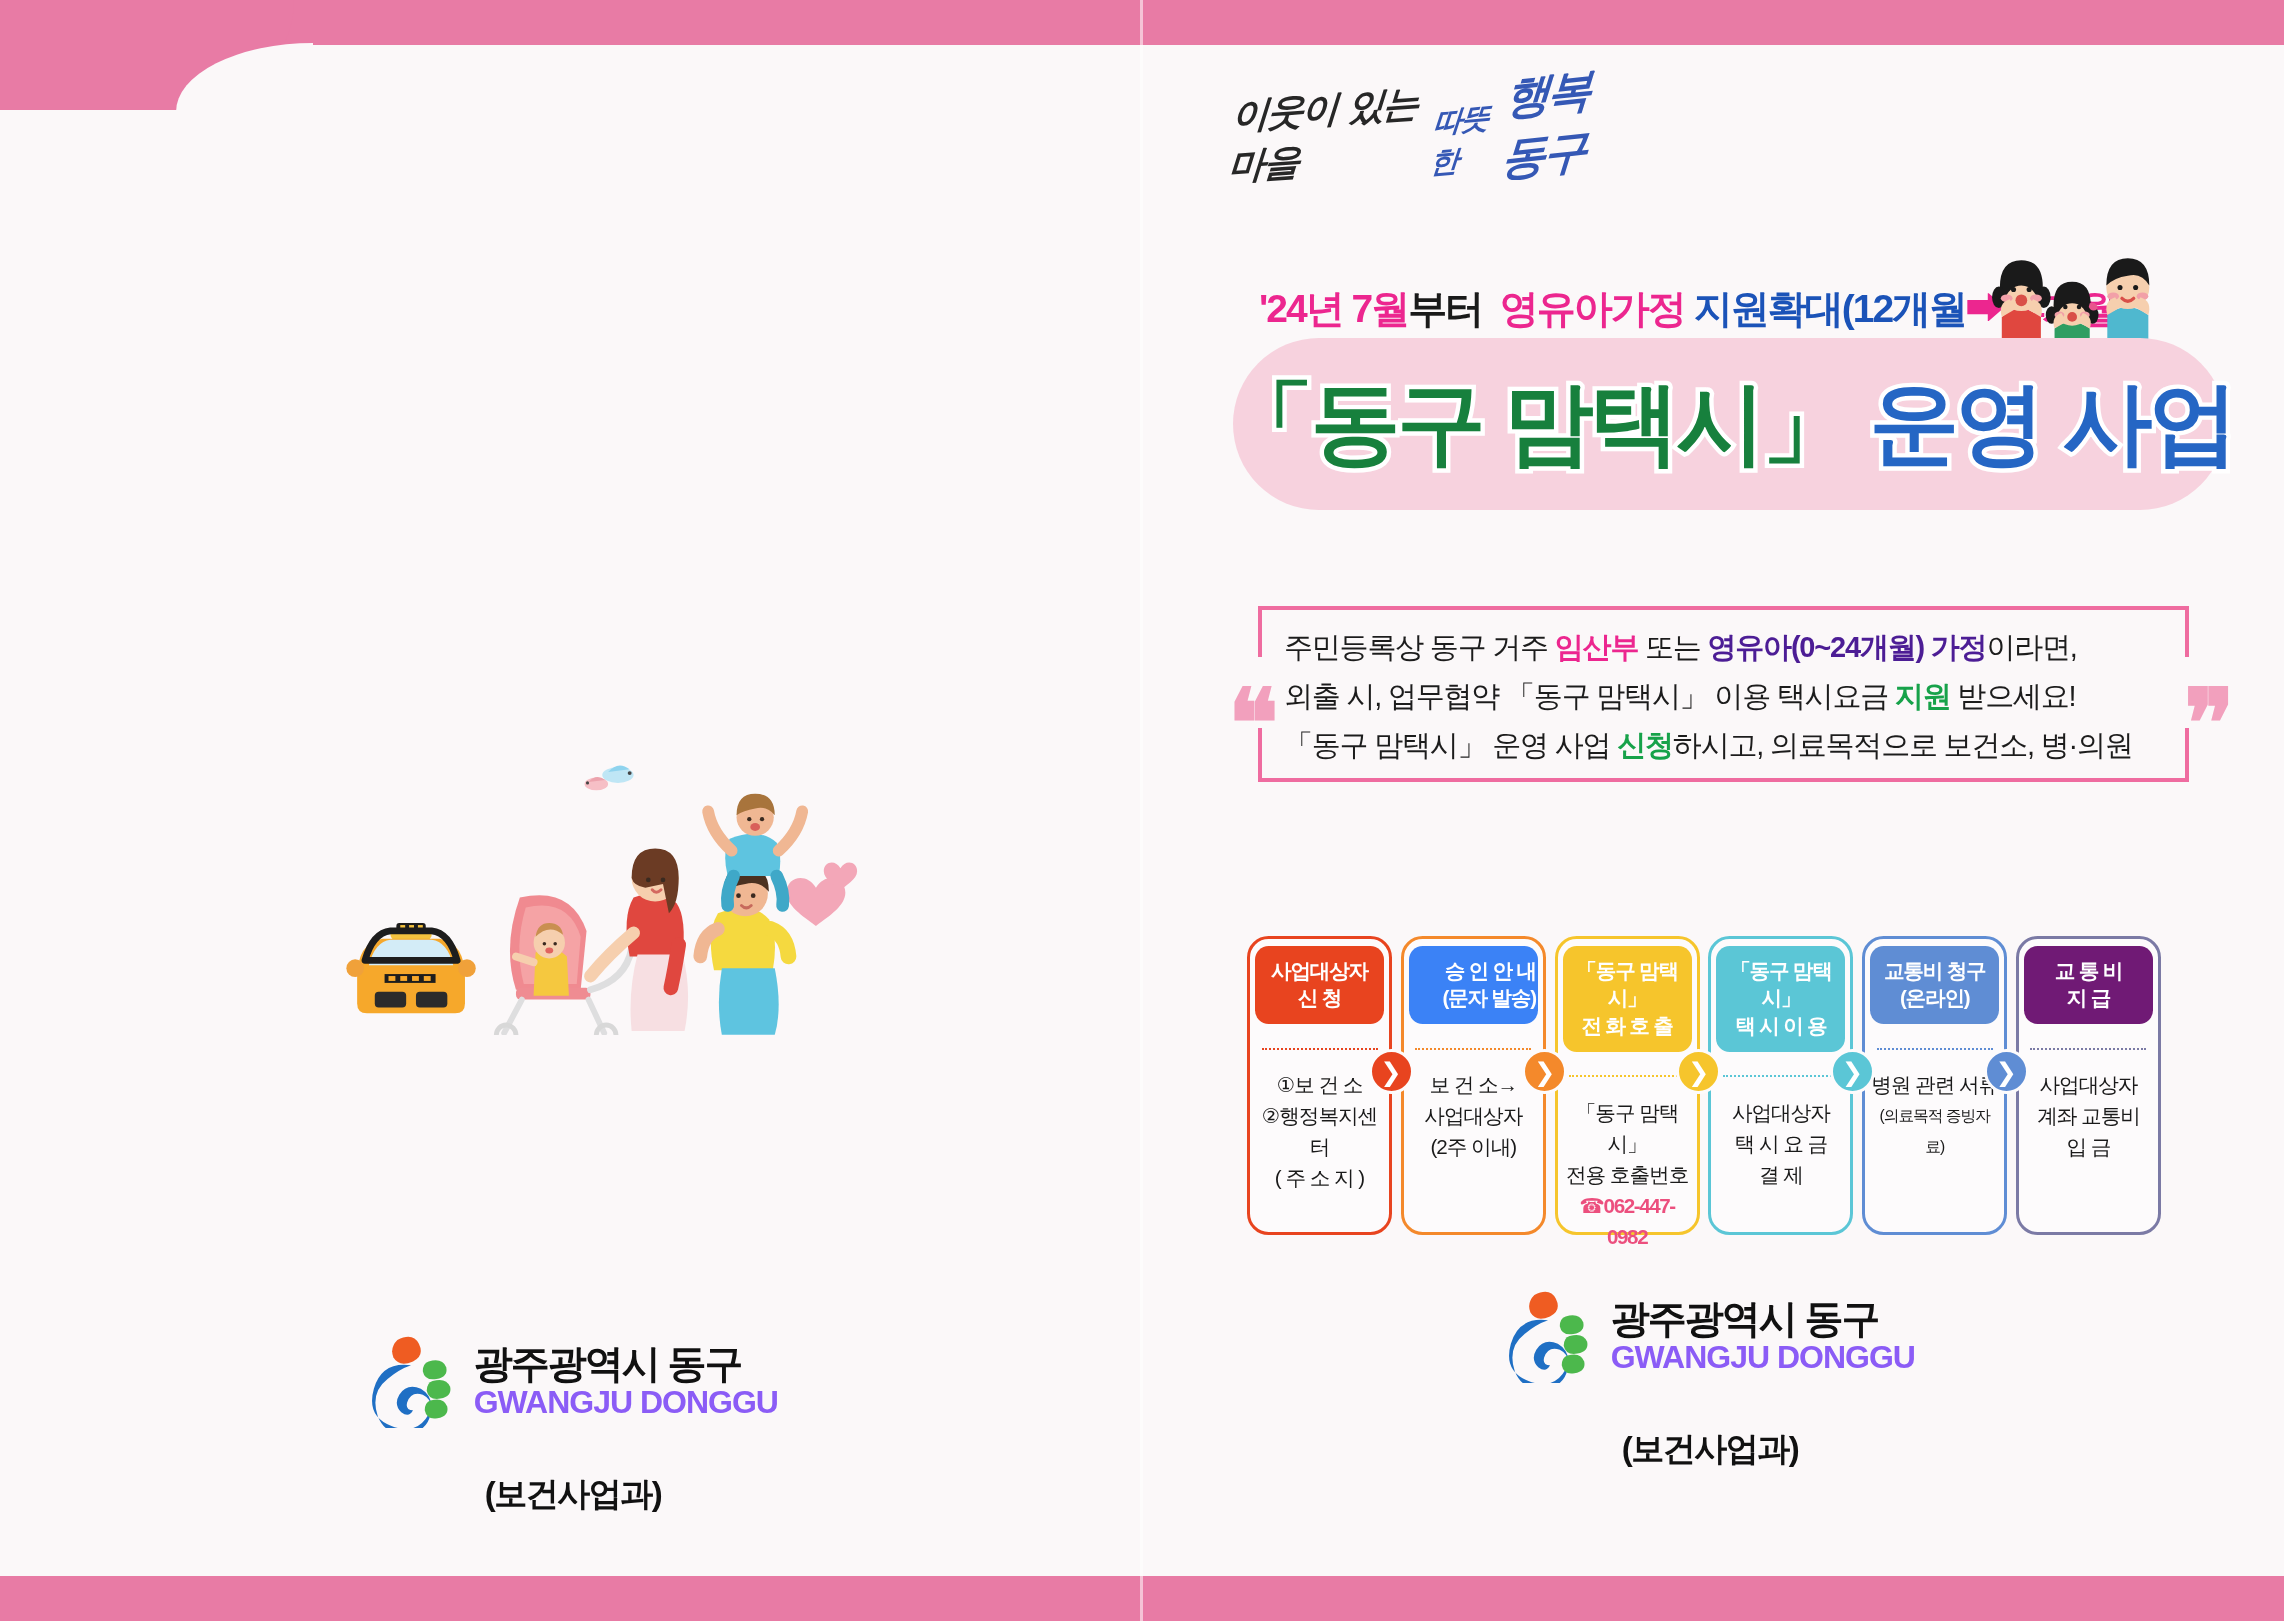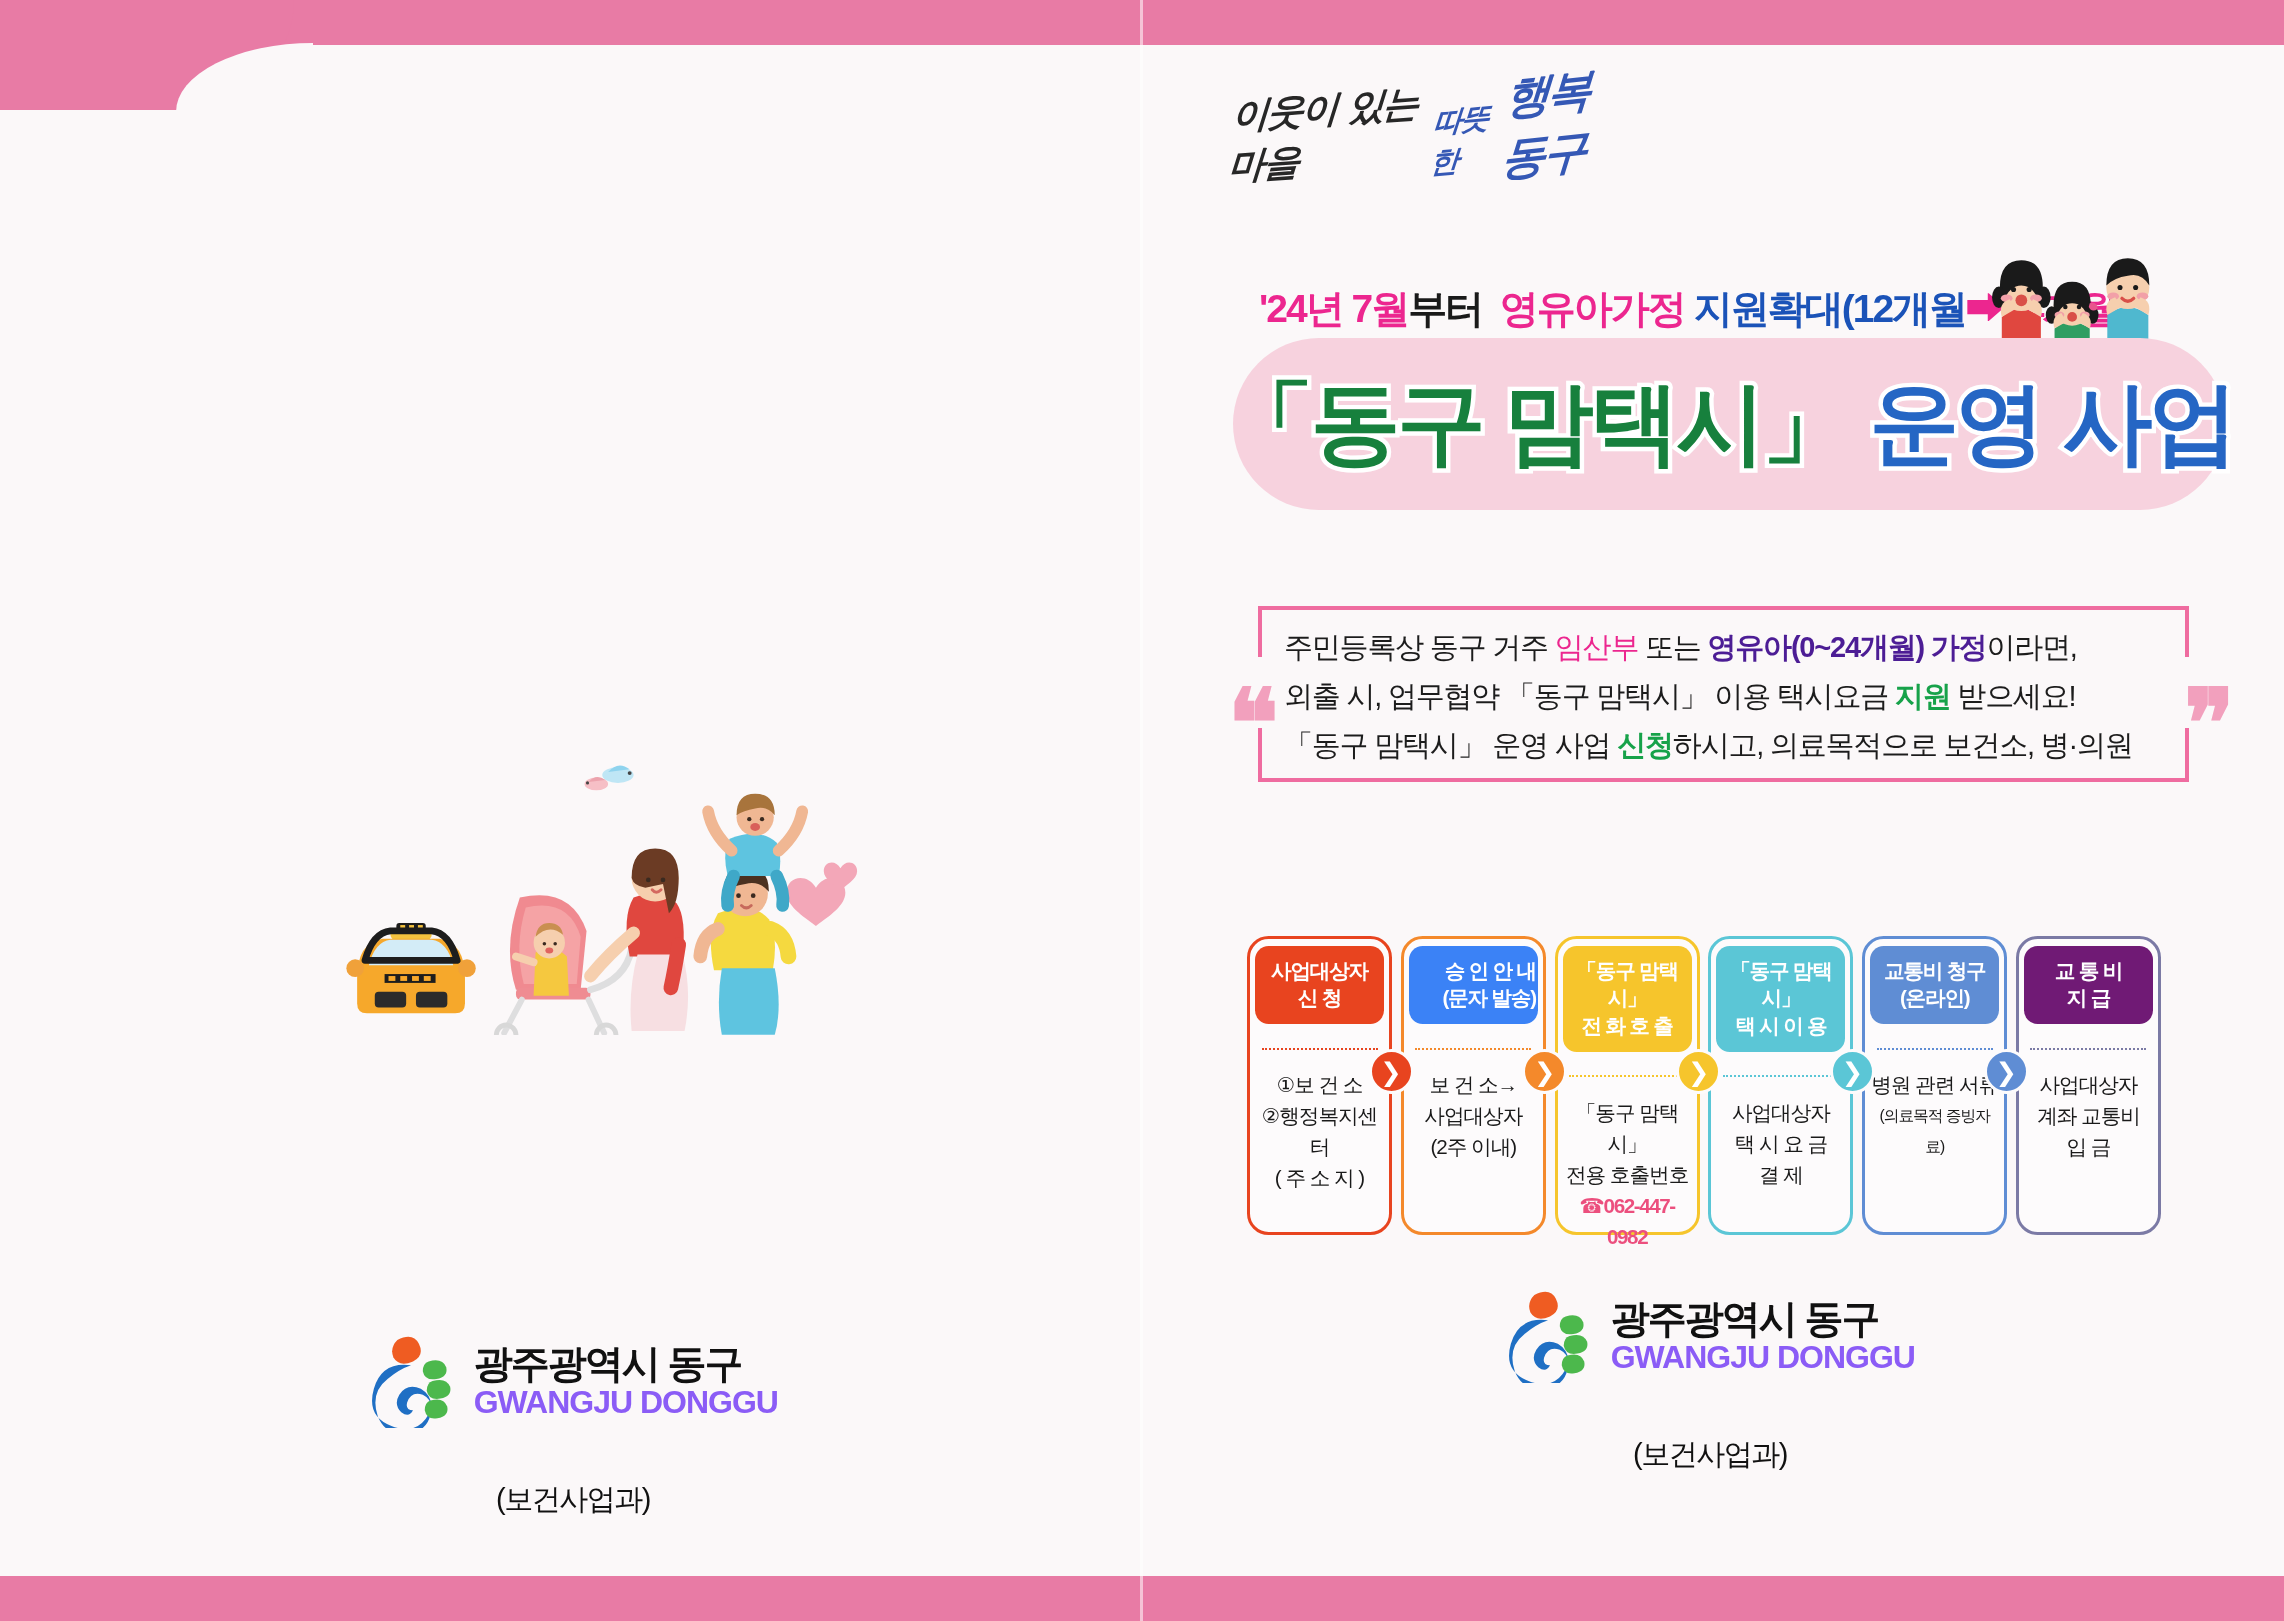--- a/index.html
+++ b/index.html
@@ -88,21 +88,21 @@
     content: ""; position: absolute; background: #fbf8f9;
     left: -7.8px; width: 15.7px; height: 71px;
   }
   .desc-box::before { top: 47px; }
   .desc-box::after  { top: 47px; left: auto; right: -7.8px; }
   .desc-lines {
     position: absolute; left: 1284px; top: 623px; width: 892px;
     font-size: 29px; line-height: 49px; color: #1c1c1c; letter-spacing: -1.2px;
     font-family: "Liberation Sans", sans-serif;
   }
-  .desc-lines .pk { color: #ec268f; font-weight: 400; text-align: right; }
+  .desc-lines .pk { color: #ec268f; font-weight: 700; text-align: right; }
   .desc-lines .bl { color: #4c1d95; font-weight: 700; }
   .desc-lines .gr { color: #17a24a; font-weight: 700; }
   .quote {
     position: absolute; color: #f2a0bd; font-size: 94px; font-weight: 700;
     font-family: "DejaVu Serif", serif; line-height: 1;
   }
   .quote.open  { left: 1228px; top: 676px; }
   .quote.close { left: 2184px; top: 676px; }
   .footnote {
     position: absolute; left: 1258px; top: 784px; width: 931px; text-align: center;
@@ -139,21 +139,21 @@
     font-size: 25.5px; font-weight: 700; z-index: 5;
     border: 3.9px solid #fdfbfc;
   }
 
   
   .logo-block { position: absolute; display: flex; flex-direction: column; align-items: center; gap: 44px; }
   .logo-row { display: flex; align-items: center; gap: 15.7px; }
   .logo-txt { display: flex; flex-direction: column; }
   .logo-ko { font-size: 39px; font-weight: 700; color: #111; letter-spacing: -2px; line-height: 43px; }
   .logo-en { font-size: 32px; font-weight: 700; color: #8b5cf6; letter-spacing: -1px; line-height: 35px; }
-  .logo-dept { font-size: 29px; font-weight: 400; color: #111; letter-spacing: -1.5px; margin-top: 8px; }
+  .logo-dept { font-size: 33px; font-weight: 700; color: #111; letter-spacing: -1.5px; margin-top: 0; }
 </style>
 </head>
 <body>
 
 <div id="page">
 
   <div class="band-top"></div>
   <div class="band-top-left"></div>
   <div class="band-top-notch"></div>
   <div class="band-bottom"></div>

